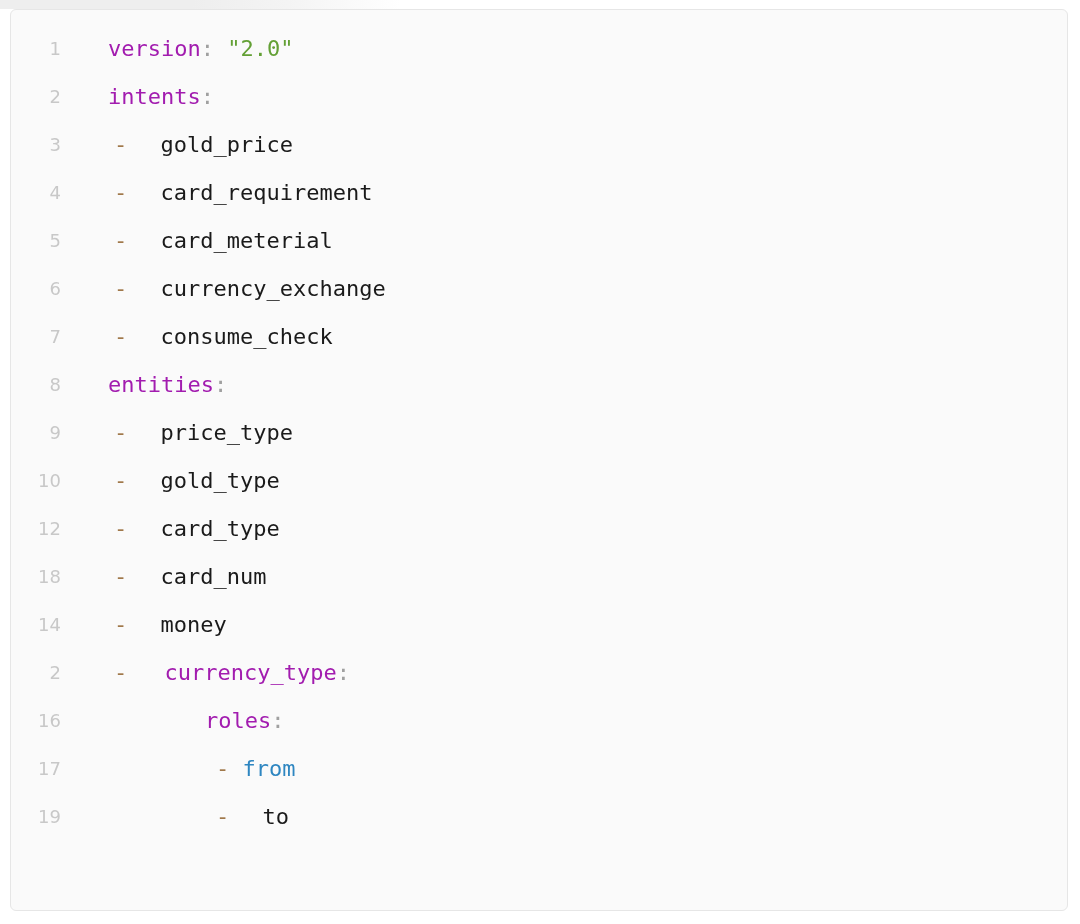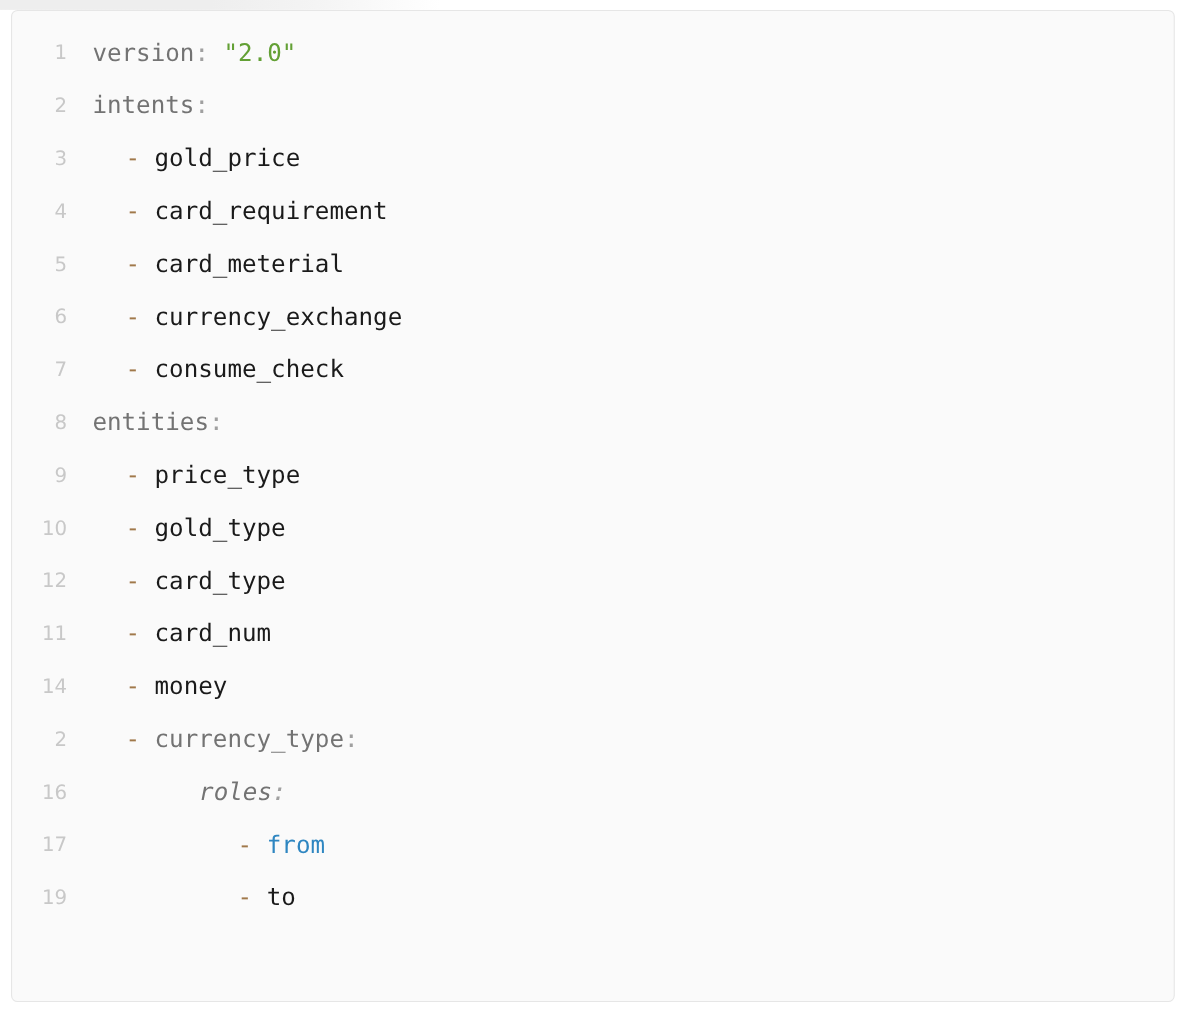--- a/index.html
+++ b/index.html
@@ -67,49 +67,49 @@
   .code-text {
     position: absolute;
     left: 73px;
     top: 0;
     color: #1a1a1a;
   }
 
   
   .ind-0 { padding-left: 0px; }
   .ind-1 { padding-left: 30px; }
-  .ind-2 { padding-left: 97px; font-style: italic; }
+  .ind-2 { padding-left: 97px; }
   .ind-3 { padding-left: 132px; }
 
-  .tok-key     { color: #737373; }
+  .tok-key     { color: #a21caf; margin-left: 24px; }
   .tok-colon   { color: #a0a0a0; }
   .tok-dash    { color: #a0784a; }
   .tok-string  { color: #63a035; }
   .tok-kw      { color: #2e86c1; }
-  .tok-plain   { color: #1a1a1a; }
+  .tok-plain   { color: #1a1a1a; margin-left: 20px; }
   .sp          { color: transparent; }
 </style>
 </head>
 <body>
 
 <div class="top-strip"></div>
 
 <div class="code-block">
   <div class="code-lines">
       <div class="code-line"><span class="gutter">1</span><span class="code-text ind-0"><span class="tok-key">version</span><span class="tok-colon">:</span><span class="sp"> </span><span class="tok-string">"2.0"</span></span></div>
       <div class="code-line"><span class="gutter">2</span><span class="code-text ind-0"><span class="tok-key">intents</span><span class="tok-colon">:</span></span></div>
       <div class="code-line"><span class="gutter">3</span><span class="code-text ind-1"><span class="tok-dash">- </span><span class="tok-plain">gold_price</span></span></div>
       <div class="code-line"><span class="gutter">4</span><span class="code-text ind-1"><span class="tok-dash">- </span><span class="tok-plain">card_requirement</span></span></div>
       <div class="code-line"><span class="gutter">5</span><span class="code-text ind-1"><span class="tok-dash">- </span><span class="tok-plain">card_meterial</span></span></div>
       <div class="code-line"><span class="gutter">6</span><span class="code-text ind-1"><span class="tok-dash">- </span><span class="tok-plain">currency_exchange</span></span></div>
       <div class="code-line"><span class="gutter">7</span><span class="code-text ind-1"><span class="tok-dash">- </span><span class="tok-plain">consume_check</span></span></div>
       <div class="code-line"><span class="gutter">8</span><span class="code-text ind-0"><span class="tok-key">entities</span><span class="tok-colon">:</span></span></div>
       <div class="code-line"><span class="gutter">9</span><span class="code-text ind-1"><span class="tok-dash">- </span><span class="tok-plain">price_type</span></span></div>
       <div class="code-line"><span class="gutter">10</span><span class="code-text ind-1"><span class="tok-dash">- </span><span class="tok-plain">gold_type</span></span></div>
       <div class="code-line"><span class="gutter">12</span><span class="code-text ind-1"><span class="tok-dash">- </span><span class="tok-plain">card_type</span></span></div>
-      <div class="code-line"><span class="gutter">11</span><span class="code-text ind-1"><span class="tok-dash">- </span><span class="tok-plain">card_num</span></span></div>
+      <div class="code-line"><span class="gutter">18</span><span class="code-text ind-1"><span class="tok-dash">- </span><span class="tok-plain">card_num</span></span></div>
       <div class="code-line"><span class="gutter">14</span><span class="code-text ind-1"><span class="tok-dash">- </span><span class="tok-plain">money</span></span></div>
       <div class="code-line"><span class="gutter">2</span><span class="code-text ind-1"><span class="tok-dash">- </span><span class="tok-key">currency_type</span><span class="tok-colon">:</span></span></div>
       <div class="code-line"><span class="gutter">16</span><span class="code-text ind-2"><span class="tok-key">roles</span><span class="tok-colon">:</span></span></div>
       <div class="code-line"><span class="gutter">17</span><span class="code-text ind-3"><span class="tok-dash">- </span><span class="tok-kw">from</span></span></div>
       <div class="code-line"><span class="gutter">19</span><span class="code-text ind-3"><span class="tok-dash">- </span><span class="tok-plain">to</span></span></div>
     </div>
 </div>
 
 </body></html>

